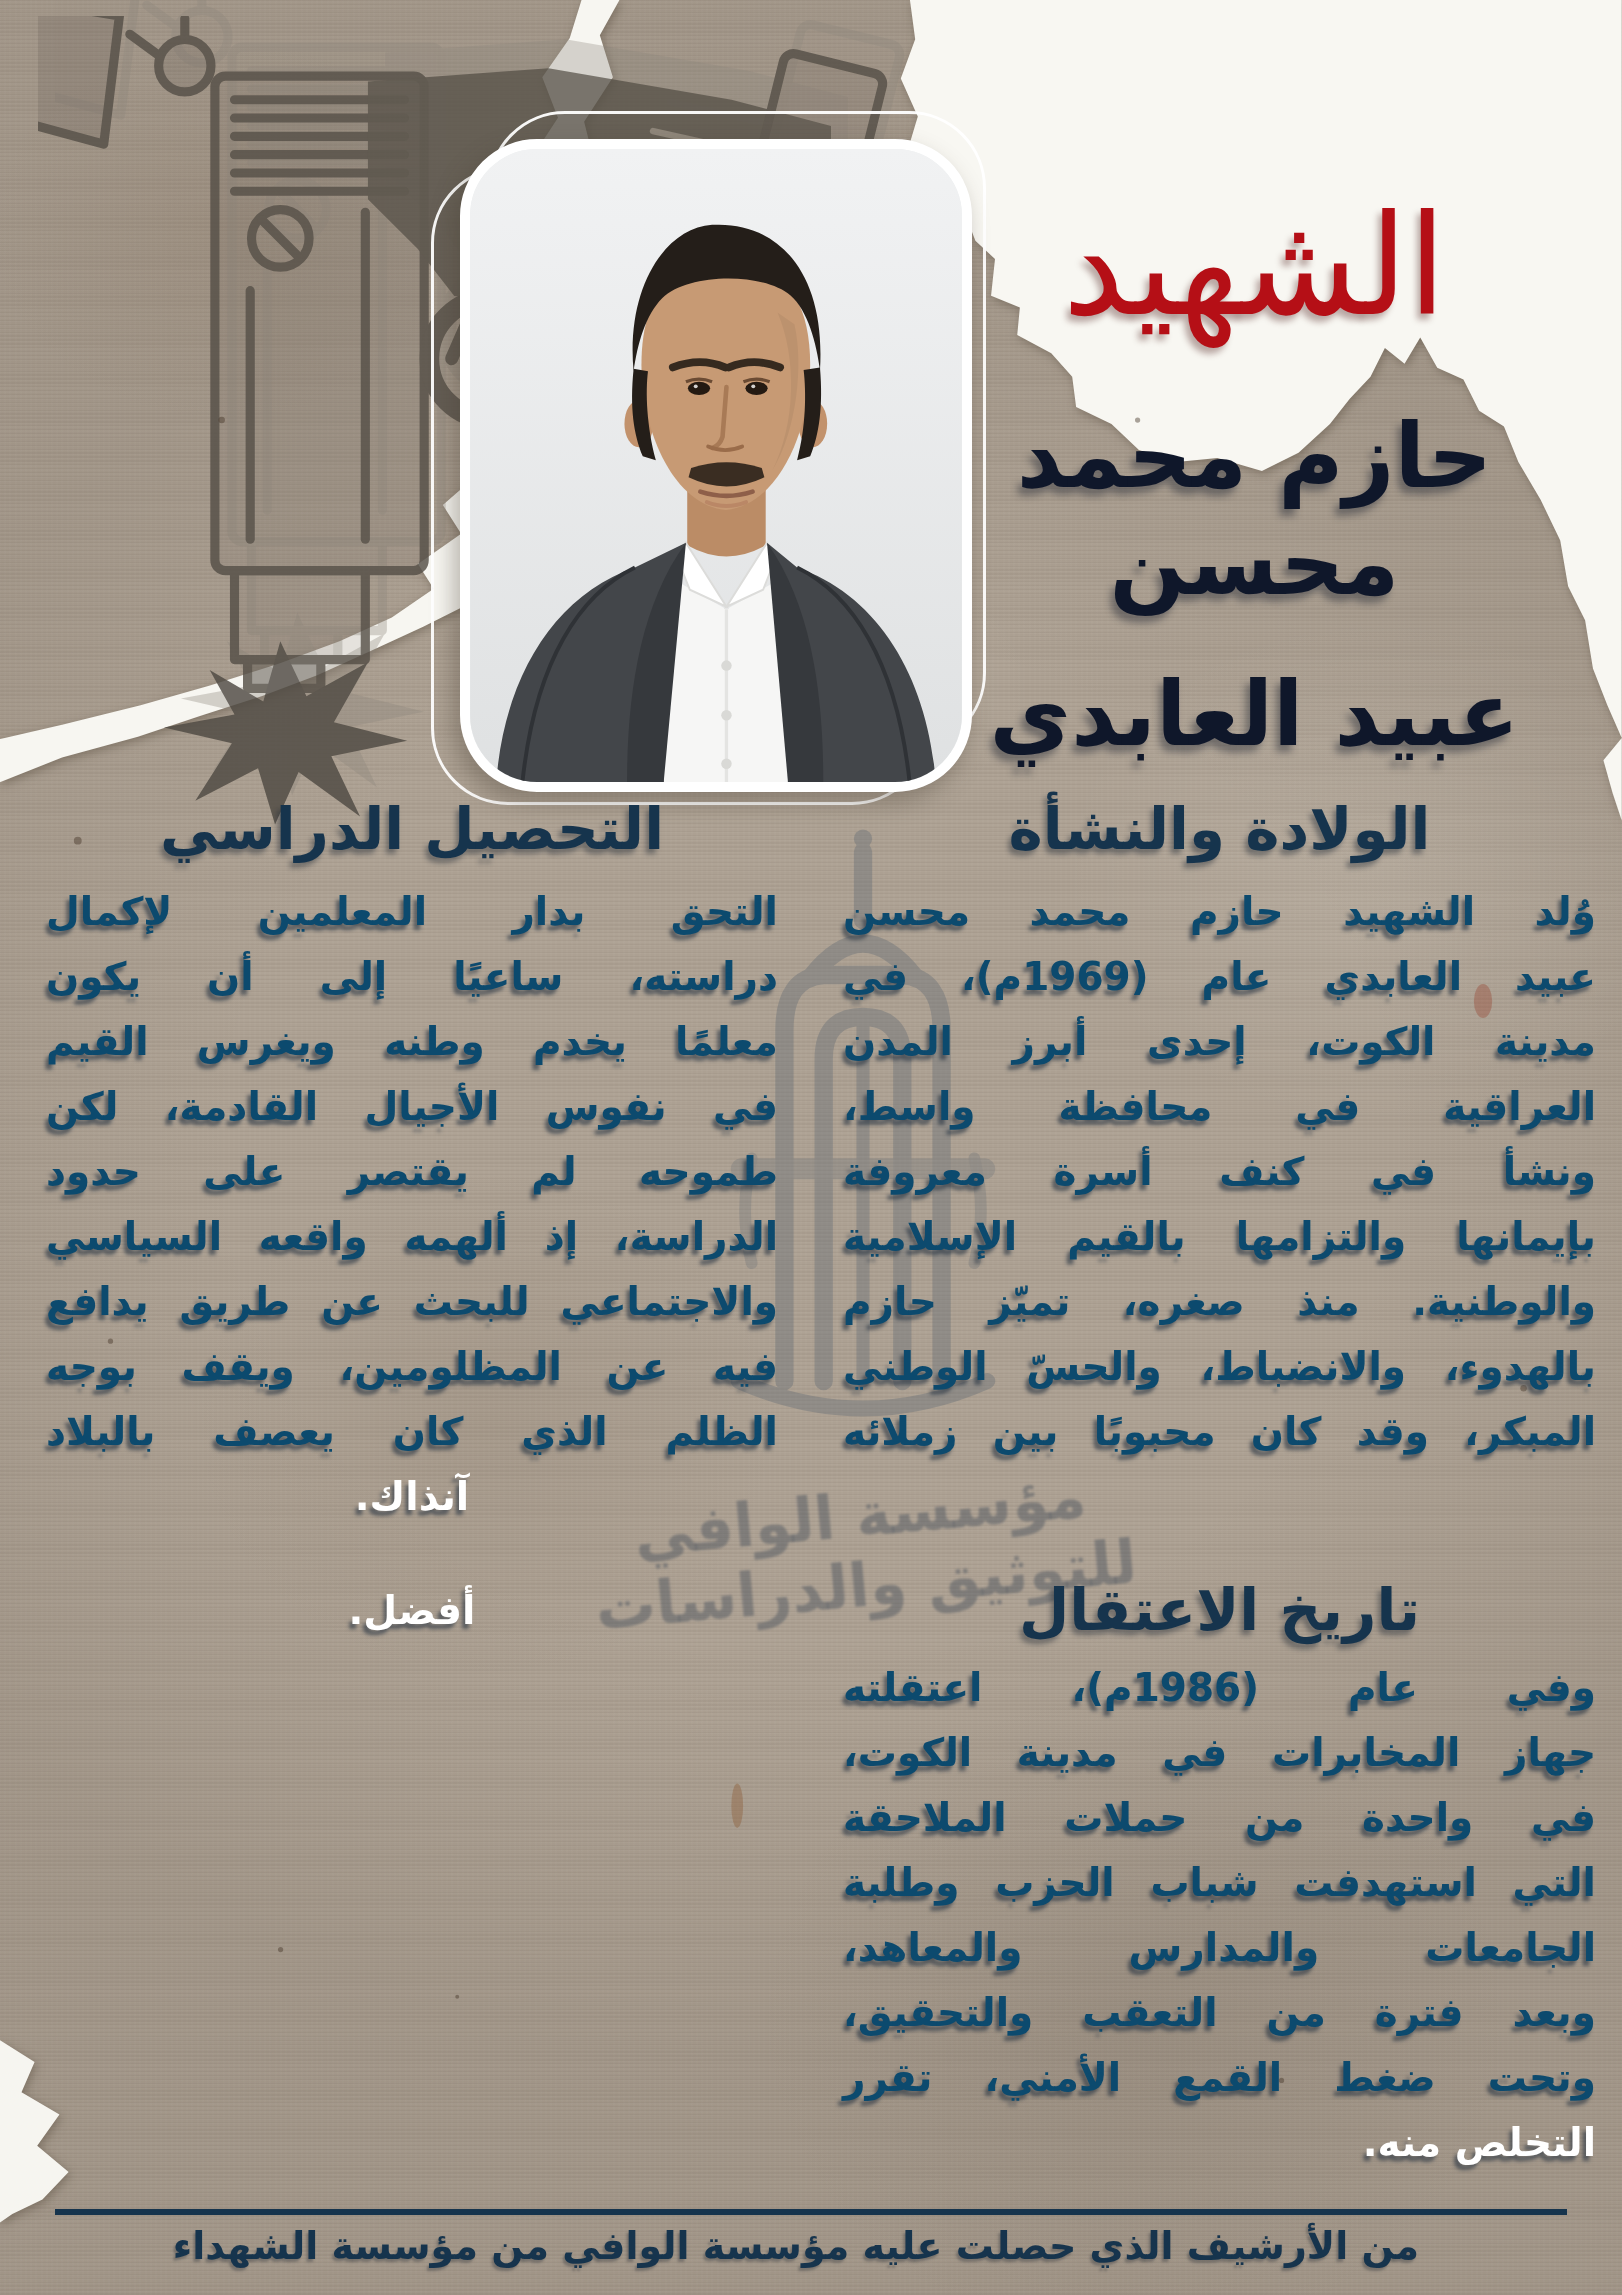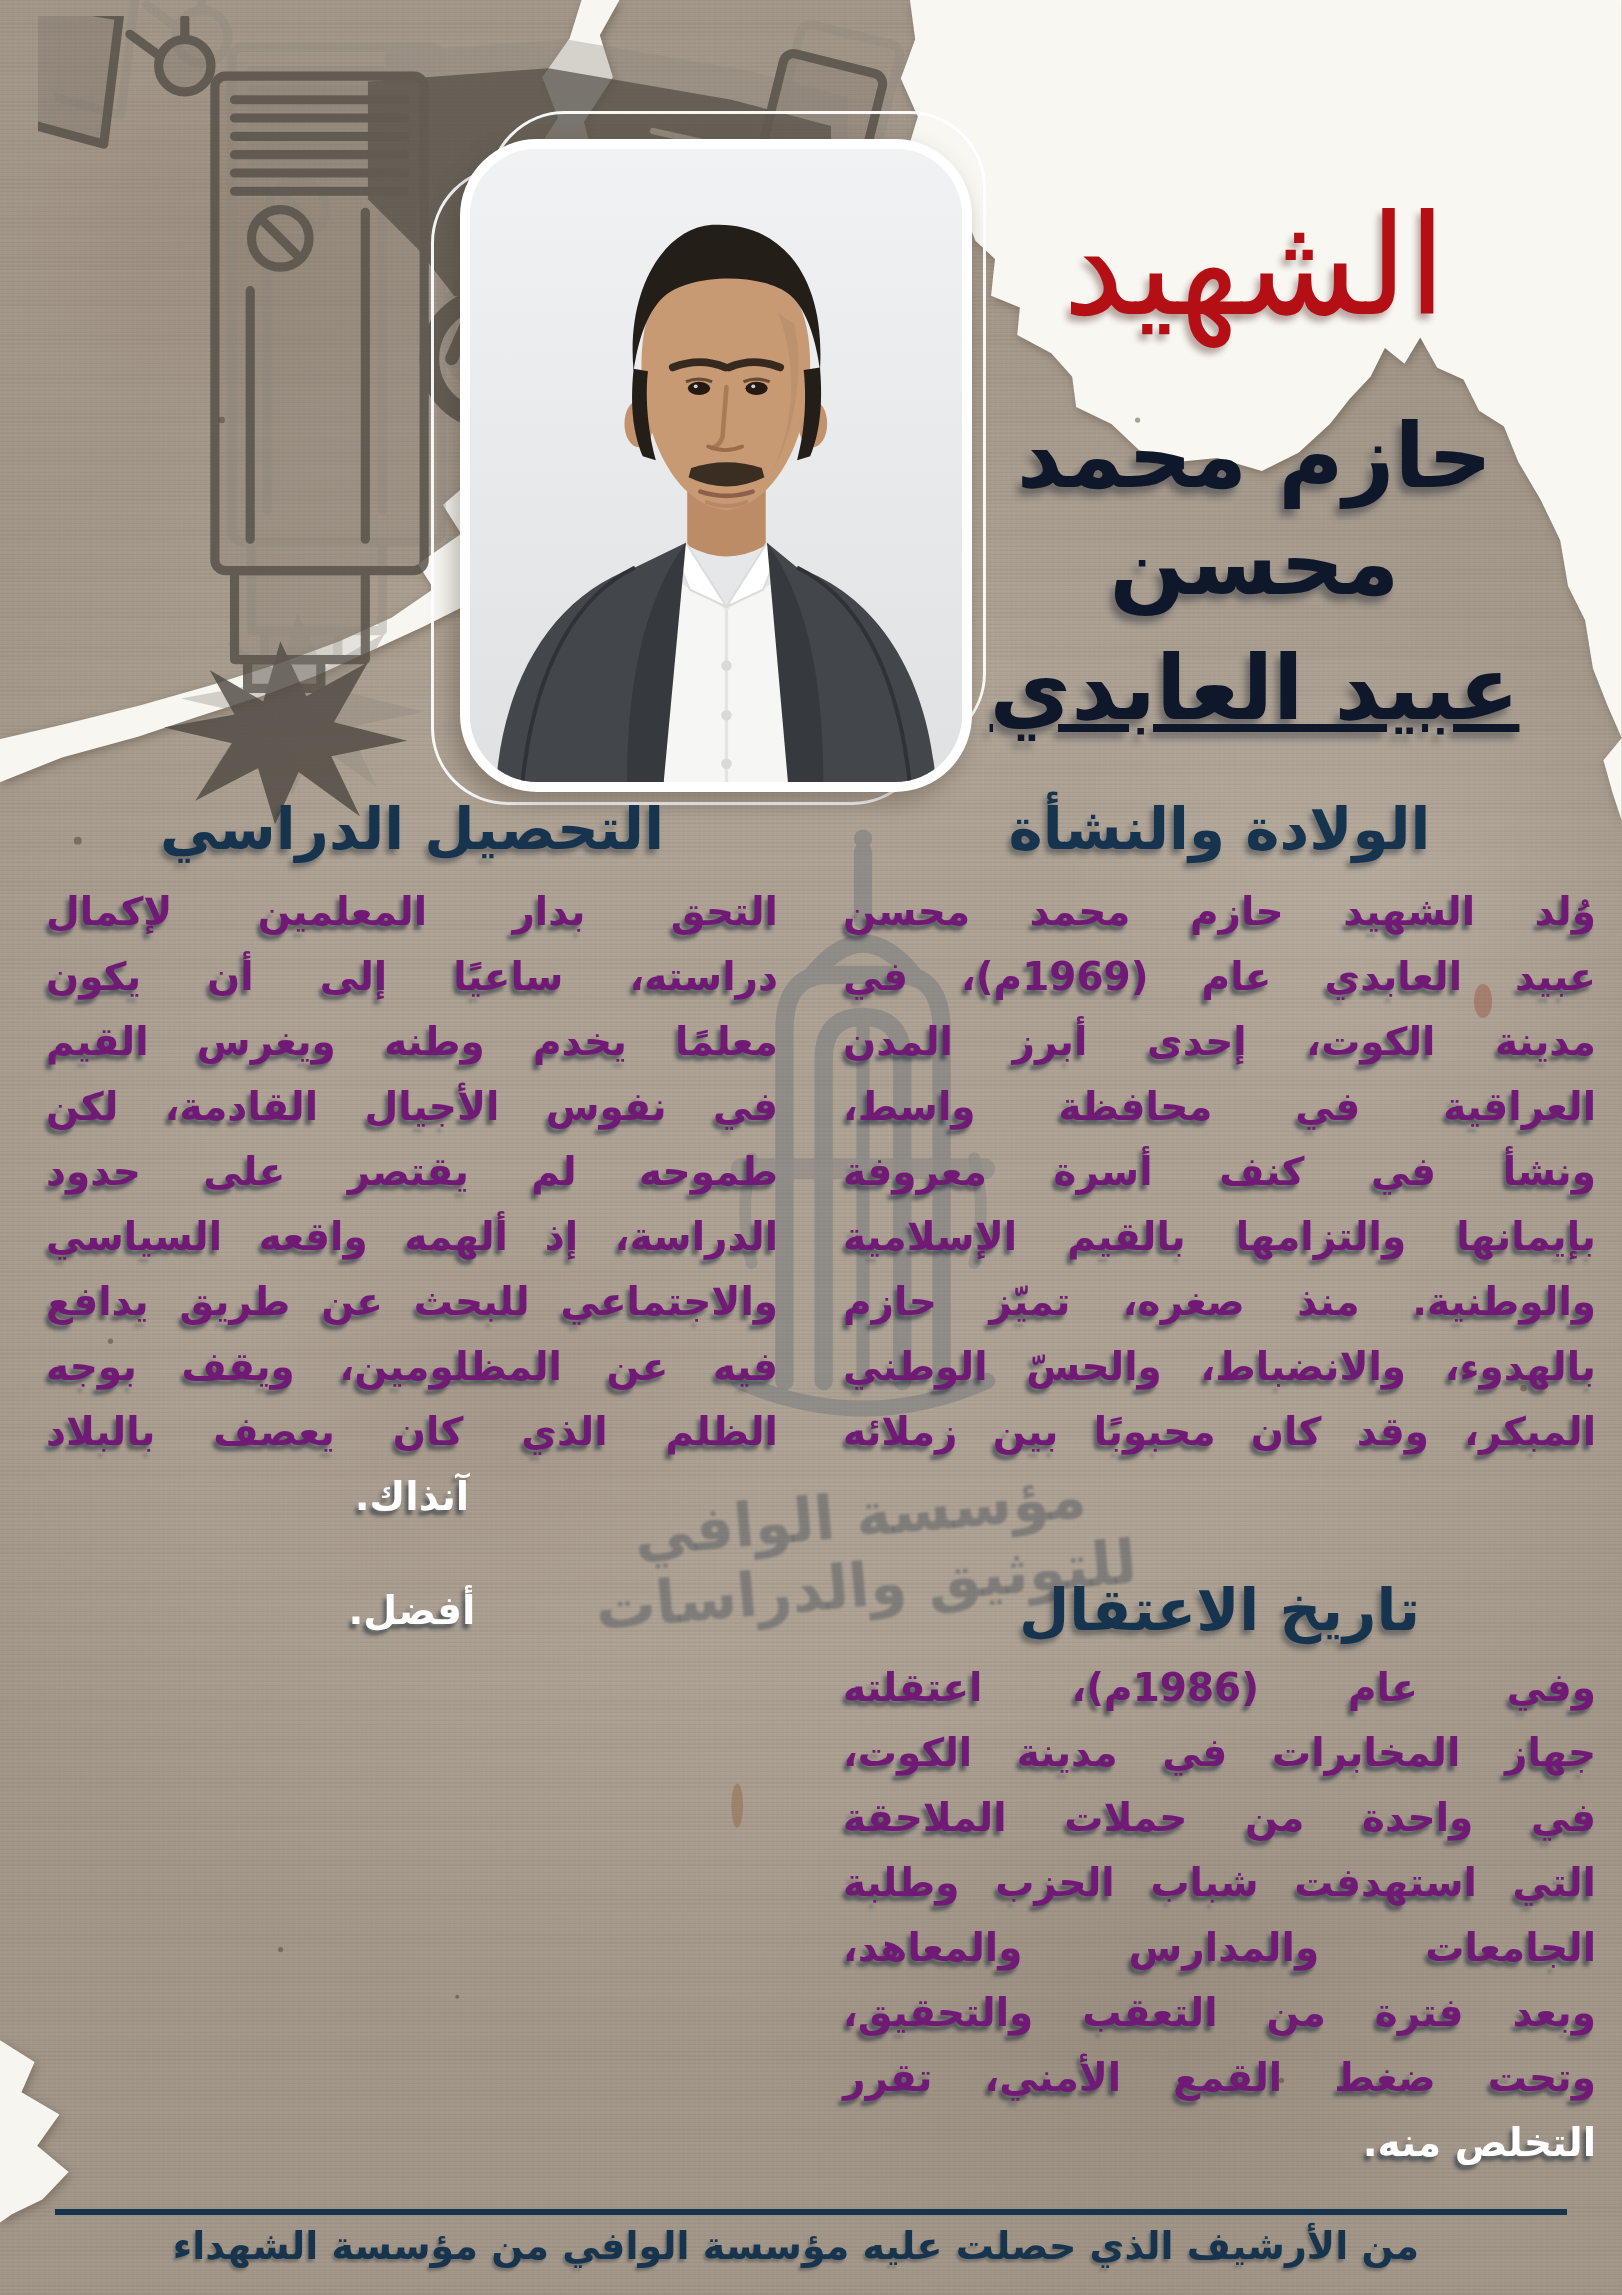--- a/index.html
+++ b/index.html
@@ -57,35 +57,35 @@
   .header{position:absolute;z-index:6;top:194px;right:37px;width:661px;text-align:center;}
   .title{
     font-size:139px;font-weight:normal;line-height:1.05;color:#b50f16;
     text-shadow:-3.9px 5.9px 6.5px rgba(70,20,18,.35);
   }
   .name{
     font-size:89px;font-weight:bold;line-height:1.2;color:#0f172a;
     text-shadow:-4.6px 6.5px 7.9px rgba(40,45,55,.45);
   }
   .l1{margin-top:63px;}
-  .l2{margin-top:18px;text-decoration:underline;}
+  .l2{margin-top:44px;}
   
   .sec{position:absolute;z-index:6;}
   .r-col{right:26px;width:753px;}
   .l-col{left:47px;width:732px;}
   .row1{top:797px;}
   .row2{top:1578px;}
   .heading{
     margin:0 0 17px 0;font-size:58px;font-weight:bold;line-height:1.12;
     text-align:center;color:#16344d;
     text-shadow:-3.3px 4.6px 5.2px rgba(25,35,48,.4);
   }
   .row2 .heading{margin-bottom:11.8px;}
   .sec-body{
-    font-size:39px;font-weight:bold;color:#701a75;line-height:65px;
+    font-size:39px;font-weight:bold;color:#0c4a6e;line-height:65px;
     white-space:pre-line;text-align:justify;text-align-last:justify;
     text-shadow:-3.3px 4.6px 3.9px rgba(28,42,58,.55);
   }
   .last-line{
     font-size:39px;font-weight:bold;color:#ffffff;line-height:65px;
     text-shadow:-3.3px 4.6px 3.9px rgba(28,42,58,.55);
   }
   .r-col .last-line{text-align:right;}
   .l-col .last-line{text-align:center;}
   

